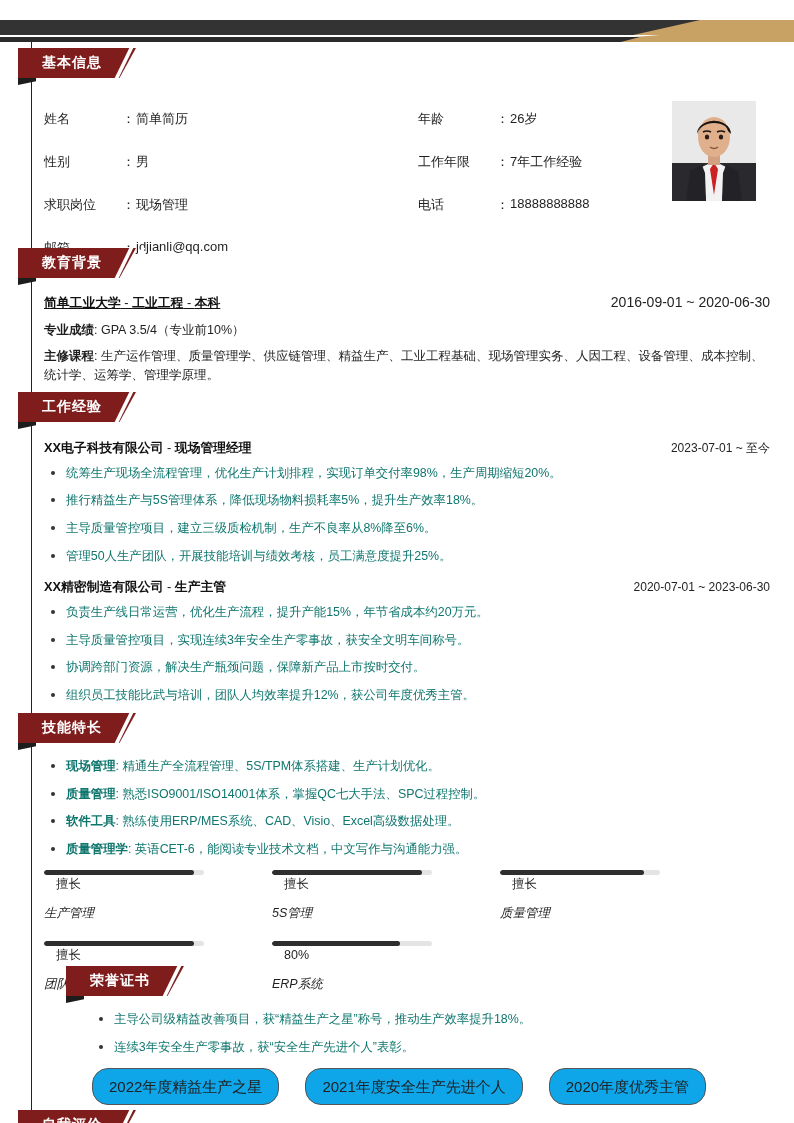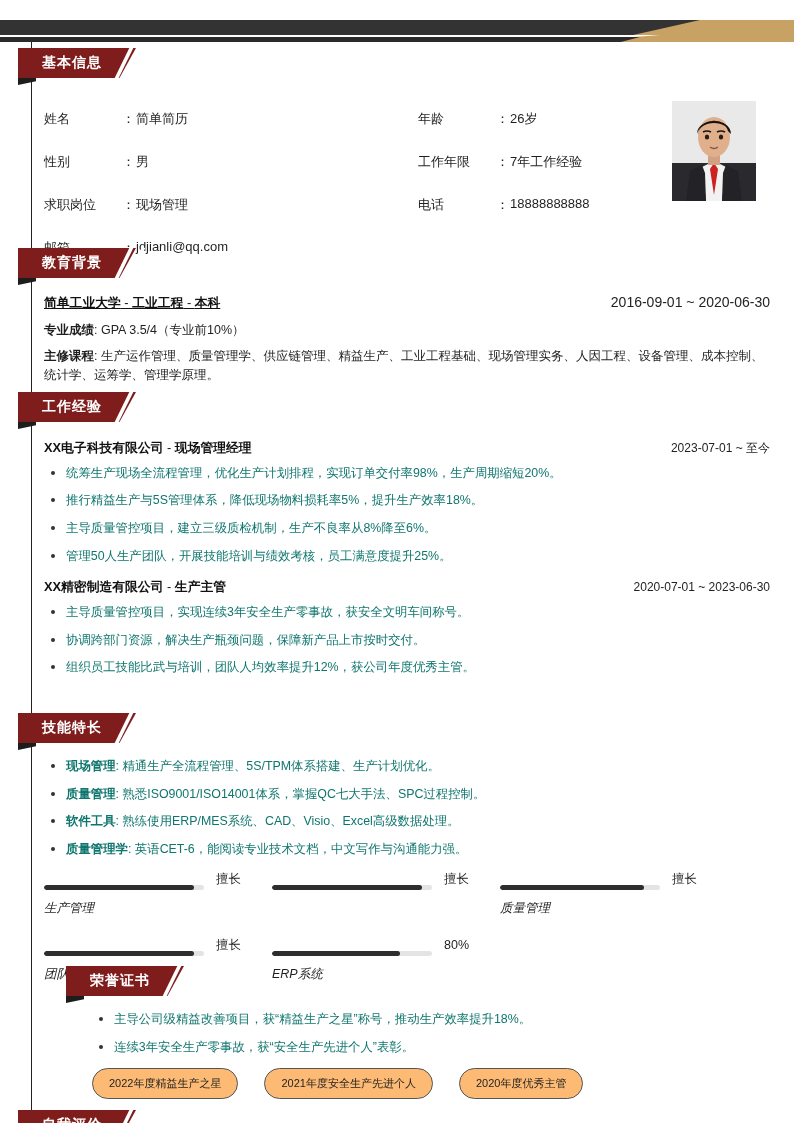--- a/index.html
+++ b/index.html
@@ -214,21 +214,22 @@
     display: flex;
     flex-wrap: wrap;
     margin-top: 6px;
   }
   .meter {
     width: 228px;
     margin-bottom: 18px;
   }
   .meter-top {
     display: flex;
-    align-items: flex-end;
+    align-items: flex-start;
+    flex-direction: column;
   }
   .bar-track {
     width: 160px;
     height: 5px;
     border-radius: 3px;
     background: #e4e4e4;
     overflow: hidden;
   }
   .bar-fill {
     height: 5px;
@@ -250,23 +251,23 @@
   
   .tags {
     display: flex;
     gap: 26px;
     margin-top: 12px;
   }
   .tag {
     border: 1px solid #555;
     border-radius: 16px;
     padding: 6px 16px;
-    font-size: 11px;
+    font-size: 15px;
     color: #1f1f1f;
-    background: #fdba74;
+    background: #0ea5e9;
   }
 </style>
 </head>
 <body>
 
 <div class="page">
 
   <div class="top-banner">
     <div class="banner-gold"></div>
     <div class="banner-dark"></div>
@@ -401,20 +402,21 @@
       </div>
 
       <div style="margin-top:12px;">
         <div class="job-head">
           <div class="job-title">
             <span>XX精密制造有限公司</span><span class="thin"> - </span><span>生产主管</span>
           </div>
           <div class="job-date">2020-07-01 ~ 2023-06-30</div>
         </div>
         <ul class="bullets">
+          <li>负责生产线日常运营，优化生产流程，提升产能15%，年节省成本约20万元。</li>
           <li>主导质量管控项目，实现连续3年安全生产零事故，获安全文明车间称号。</li>
           <li>协调跨部门资源，解决生产瓶颈问题，保障新产品上市按时交付。</li>
           <li>组织员工技能比武与培训，团队人均效率提升12%，获公司年度优秀主管。</li>
         </ul>
       </div>
     </div>
   </div>
 
   <div class="section" style="top:713px;">
     <div class="sec-head">
@@ -444,20 +446,21 @@
           <div class="meter-name">生产管理</div>
         </div>
 
         <div class="meter">
           <div class="meter-top">
             <div class="bar-track">
               <div class="bar-fill" style="width: 94%;"></div>
             </div>
             <div class="meter-val">擅长</div>
           </div>
+          <div class="meter-name">5S管理</div>
         </div>
 
         <div class="meter">
           <div class="meter-top">
             <div class="bar-track">
               <div class="bar-fill" style="width: 90%;"></div>
             </div>
             <div class="meter-val">擅长</div>
           </div>
           <div class="meter-name">质量管理</div>

